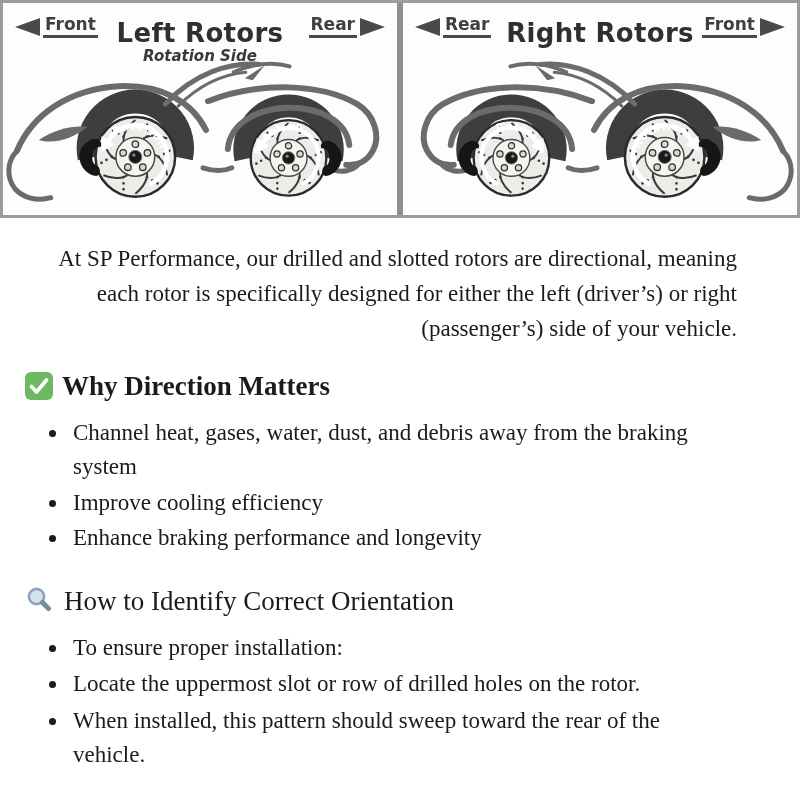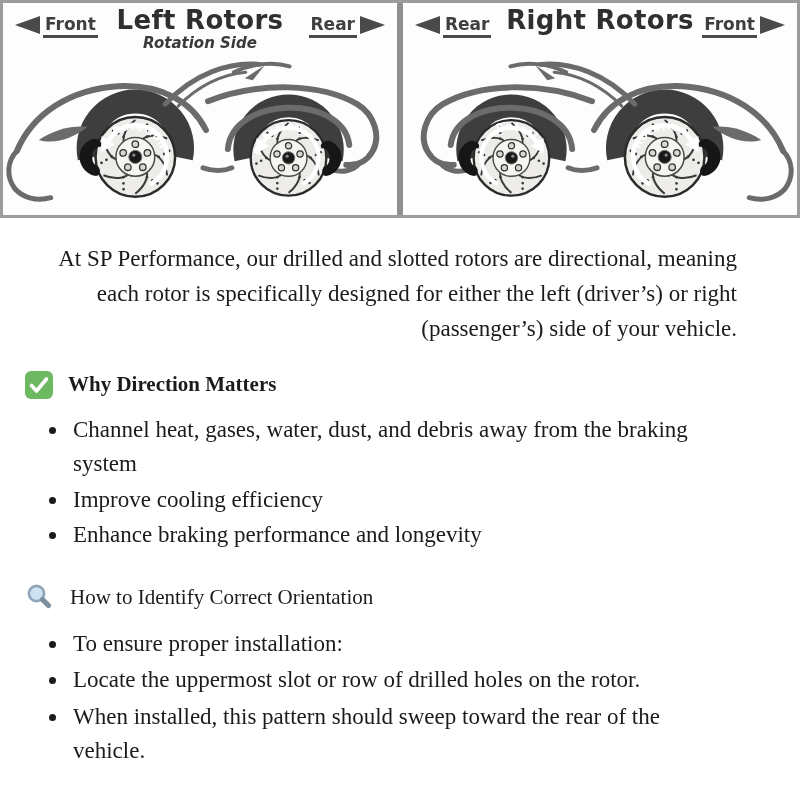--- a/index.html
+++ b/index.html
@@ -4,40 +4,40 @@
 <style>
   html,body{margin:0;padding:0;background:#ffffff;}
   body{width:800px;font-family:"Liberation Serif","DejaVu Serif",serif;color:#1b1b1b;}
   .page{width:800px;height:800px;overflow:hidden;background:#fff;}
 
   
   .diagram{display:flex;gap:6px;background:#8f8f8f;border:3px solid #9c9c9c;height:212px;}
   .panel{flex:1;background:#fdfdfd;position:relative;overflow:hidden;}
   .panel-header{position:absolute;top:0;left:0;right:0;height:54px;
     font-family:"DejaVu Sans","Liberation Sans",sans-serif;}
-  .titles{text-align:center;padding-top:4px;}
+  .titles{text-align:center;padding-top:17px;}
   .panel-title{font-size:26px;font-weight:bold;color:#2f2f2f;letter-spacing:.3px;line-height:1.05;}
   .panel-subtitle{font-size:15px;font-weight:bold;font-style:italic;color:#3a3a3a;margin-top:0px;}
-  .dir{position:absolute;top:13px;display:flex;align-items:flex-start;gap:3px;
+  .dir{position:absolute;top:13px;display:flex;align-items:center;gap:3px;
        font-weight:bold;font-size:17px;color:#3f3f3f;}
   .dir .lbl{border-bottom:3px solid #4a4a4a;padding:0 2px 1px;line-height:1.05;}
   .dir-left{left:12px;}
   .dir-right{right:12px;}
   .tri{width:0;height:0;border-top:9px solid transparent;border-bottom:9px solid transparent;}
   .tri-left{border-right:25px solid #4a4a4a;}
   .tri-right{border-left:25px solid #4a4a4a;}
   .car-svg{position:absolute;left:0;top:52px;width:100%;height:160px;display:block;}
   .rot-text{font-family:"DejaVu Sans","Liberation Sans",sans-serif;font-size:10.5px;
             font-weight:bold;fill:#ffffff;letter-spacing:.6px;}
 
   
   .article{padding:12px 25px 24px 25px;font-size:23px;}
   .intro{max-width:712px;line-height:1.52;margin:12px 0 4px;text-align:right;}
-  .sec-head{display:flex;align-items:center;gap:15px;margin:24px 0 8px;
-            font-size:21px;font-weight:bold;}
+  .sec-head{display:flex;align-items:center;gap:9px;margin:24px 0 8px;
+            font-size:27px;font-weight:bold;}
   .sec-head.light{font-weight:normal;margin-top:30px;}
   .icon-box{flex:0 0 auto;display:inline-flex;}
   .check-icon{width:28px;height:28px;border-radius:6px;background:#6cb961;
               display:inline-flex;align-items:center;justify-content:center;}
   .lead{margin:20px 0 6px;}
   ul{margin:14px 0 4px;padding-left:44px;}
   li{line-height:1.5;max-width:648px;padding-left:4px;margin:1px 0;}
   .list2 li{margin:2px 0;}
 </style>
 </head>

